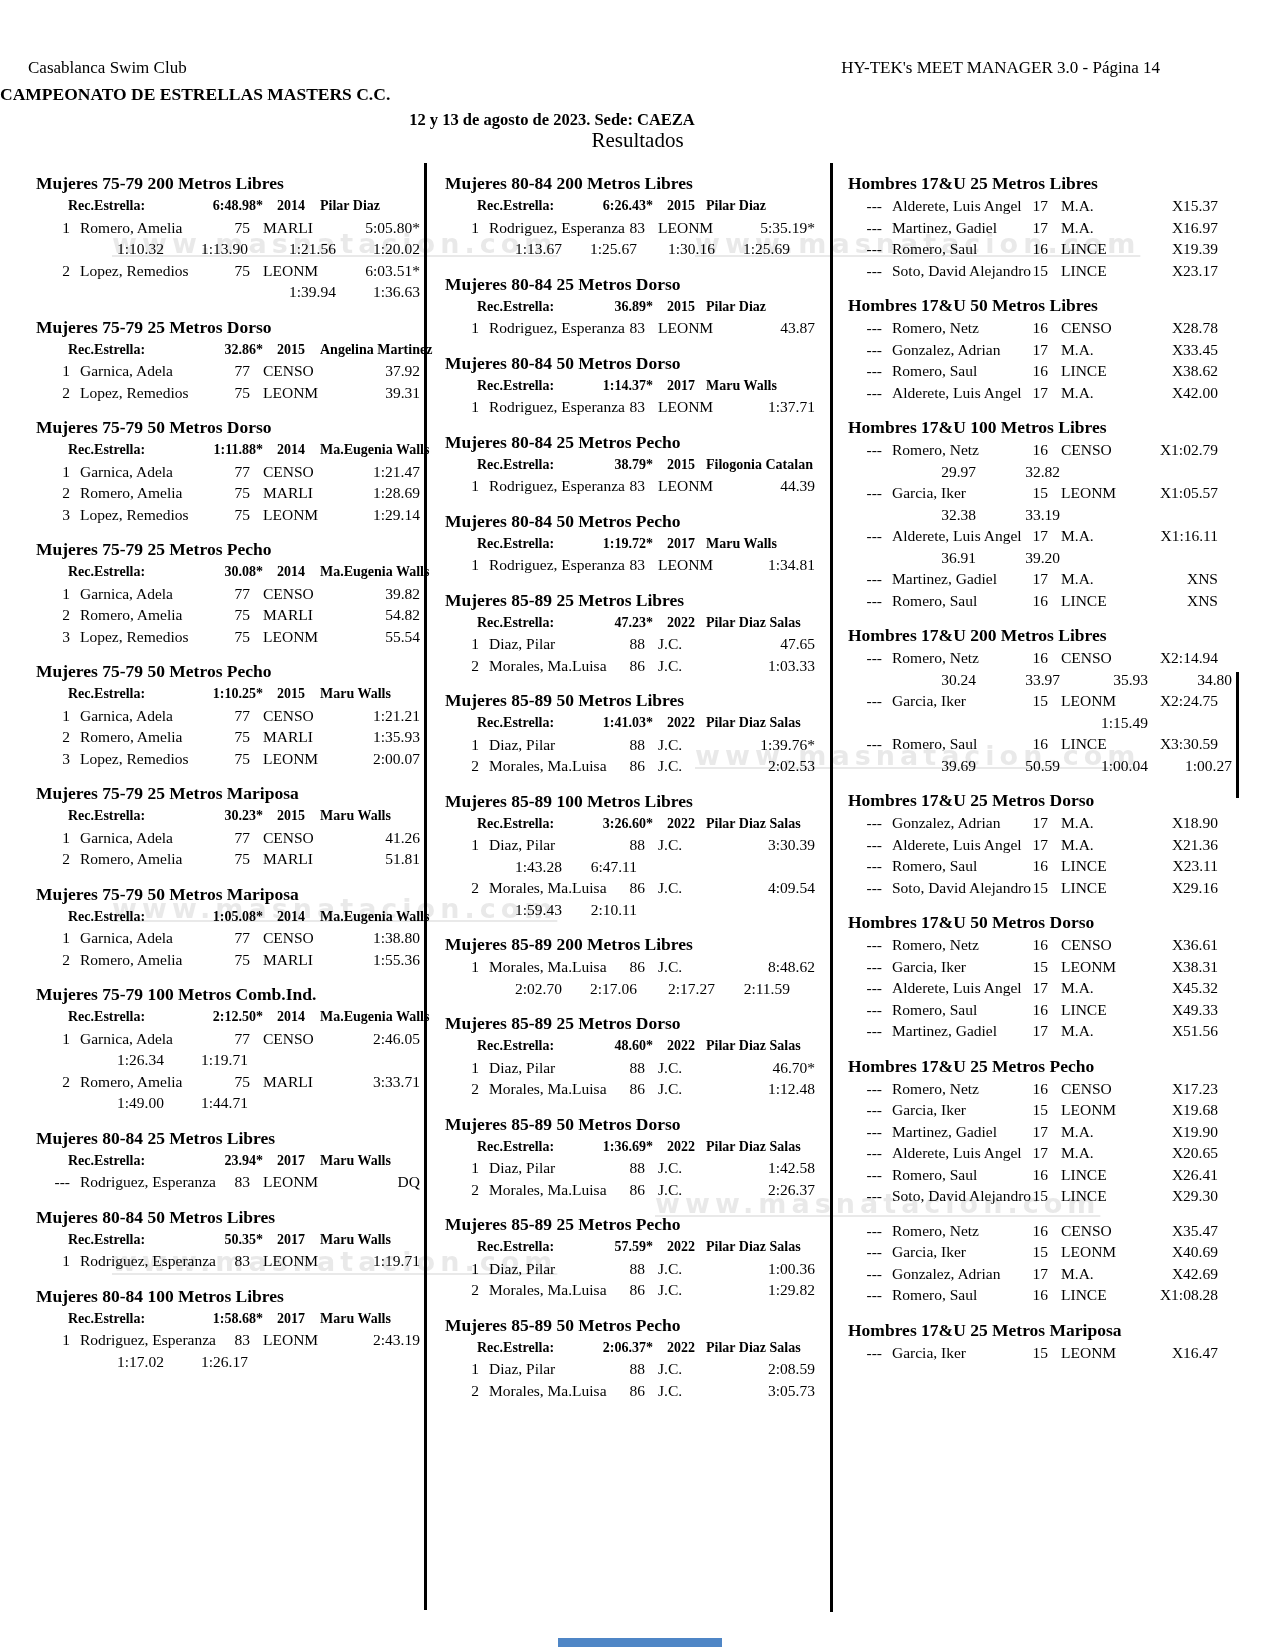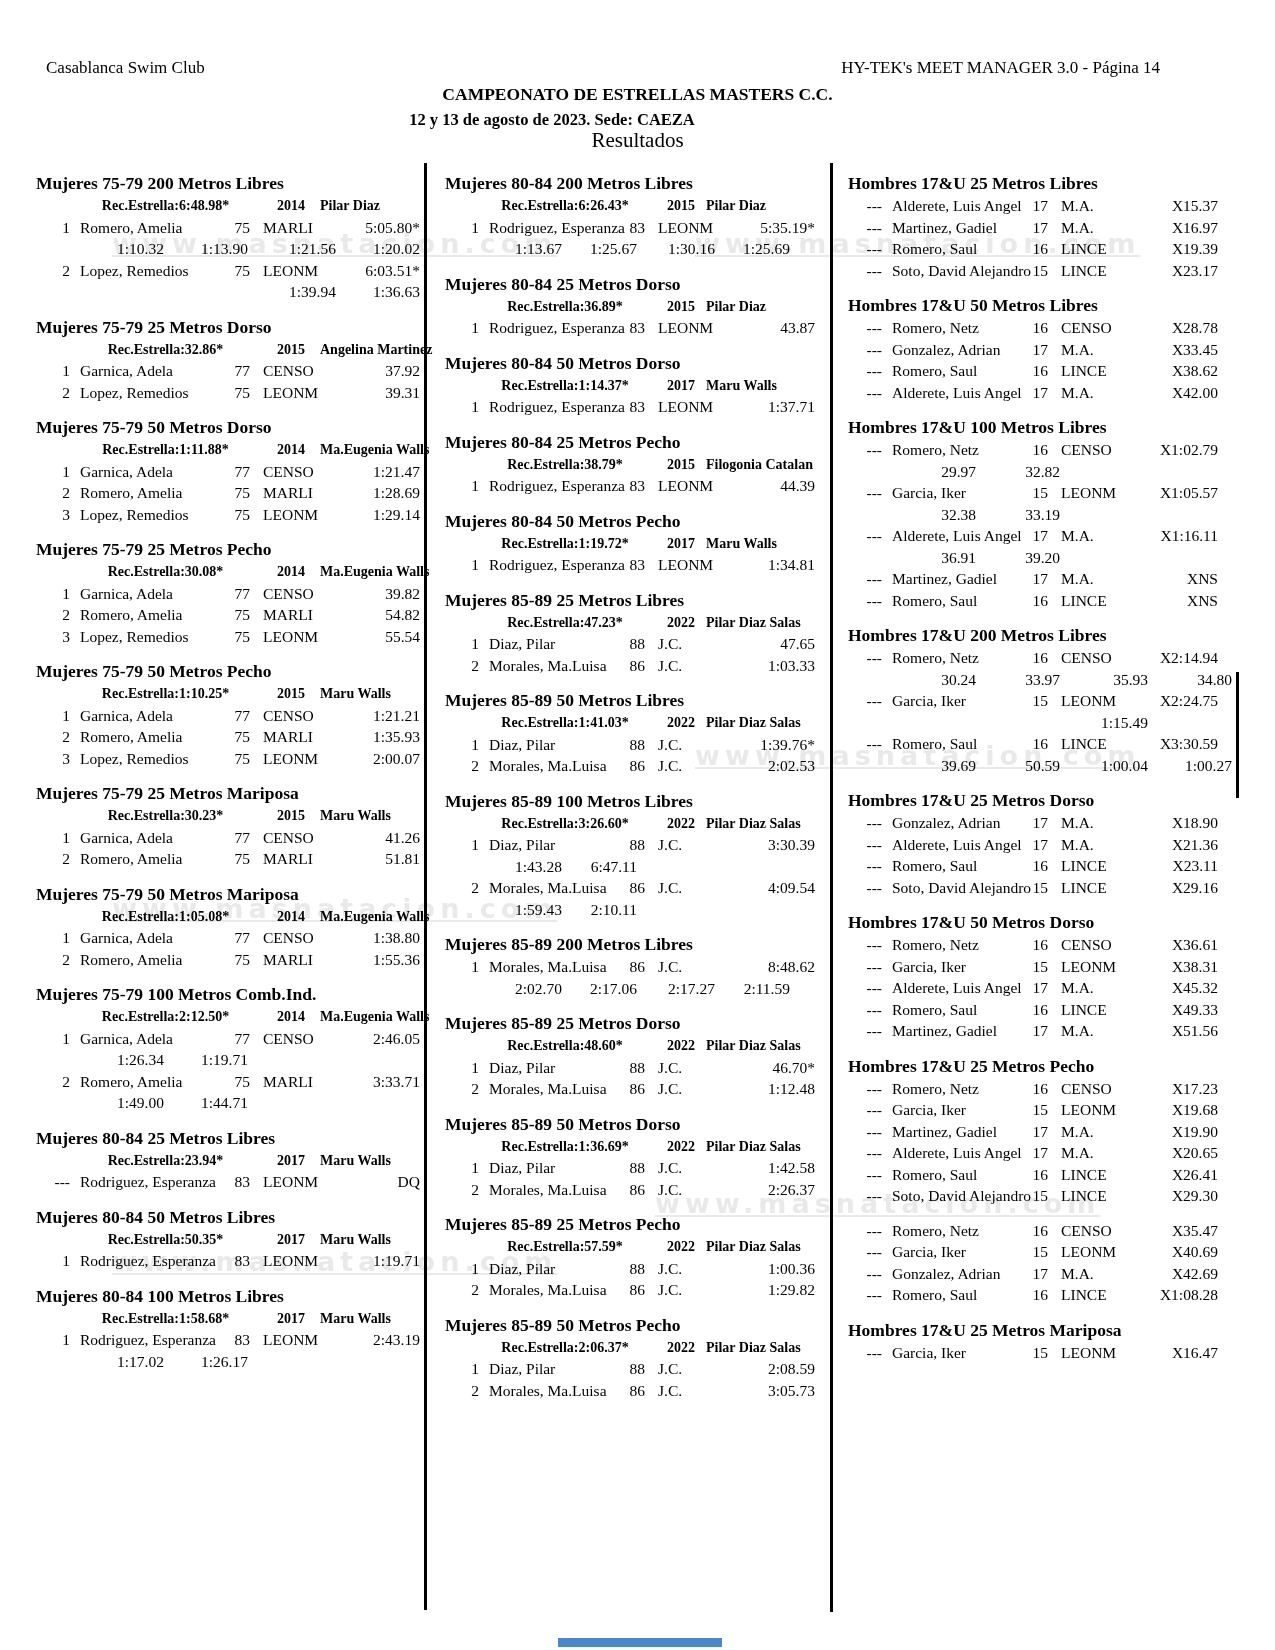--- a/index.html
+++ b/index.html
@@ -1,23 +1,23 @@
 <!DOCTYPE html>
 <html><head>
 <meta charset="utf-8">
 <style>
   html,body{margin:0;padding:0;}
   body{
     width:1275px;height:1650px;overflow:hidden;background:#ffffff;
     font-family:"Liberation Serif", serif;color:#000;position:relative;
     -webkit-font-smoothing:antialiased;
   }
-  .hdr-left{position:absolute;left:46px;top:58px;font-size:17px;white-space:nowrap;}
+  .hdr-left{position:absolute;left:28px;top:58px;font-size:17px;white-space:nowrap;}
   .hdr-right{position:absolute;left:775px;top:58px;width:385px;text-align:right;font-size:17px;white-space:nowrap;}
-  .doc-title{position:absolute;left:0;top:84px;width:1275px;text-align:center;font-weight:bold;font-size:17.5px;}
+  .doc-title{position:absolute;left:0;top:84px;width:1275px;text-align:left;font-weight:bold;font-size:17.5px;}
   .doc-subtitle{position:absolute;left:0;top:110px;width:1104px;text-align:center;font-weight:bold;font-size:16.5px;}
   .doc-results{position:absolute;left:0;top:128px;width:1275px;text-align:center;font-weight:normal;font-size:21px;}
 
   .col{position:absolute;top:172px;}
   #col1{left:36px;width:384px;}
   #col2{left:445px;width:370px;}
   #col3{left:848px;width:370px;}
 
   .vdiv{position:absolute;top:163px;width:3px;background:#000;}
   #vdiv1{left:424px;height:1447px;}
@@ -31,21 +31,21 @@
        font-size:15.5px;line-height:21.5px;white-space:nowrap;}
   .place{text-align:right;}
   .name{padding-left:10px;}
   .age{text-align:right;}
   .team{padding-left:13px;}
   .time{text-align:right;}
 
   .record{display:grid;grid-template-columns:195px 40px minmax(0,1fr);
           padding-left:32px;font-weight:bold;font-size:14px;line-height:21.5px;white-space:nowrap;}
   #col2 .record{grid-template-columns:176px 36px minmax(0,1fr);}
-  .rec-left{display:flex;justify-content:center;}
+  .rec-left{display:flex;justify-content:space-between;}
   .rec-year{padding-left:14px;}
   .rec-holder{padding-left:17px;}
 
   .splits{display:grid;grid-template-columns:minmax(0,1fr) 84px 88px 84px;
           font-size:15.5px;line-height:21.5px;white-space:nowrap;width:384px;}
   #col2 .splits{grid-template-columns:minmax(0,1fr) 75px 78px 75px;width:345px;}
   #col3 .splits{width:384px;}
   .splits span{text-align:right;}
 
   .wm{position:absolute;font-family:"DejaVu Sans", sans-serif;font-size:27px;font-weight:bold;

